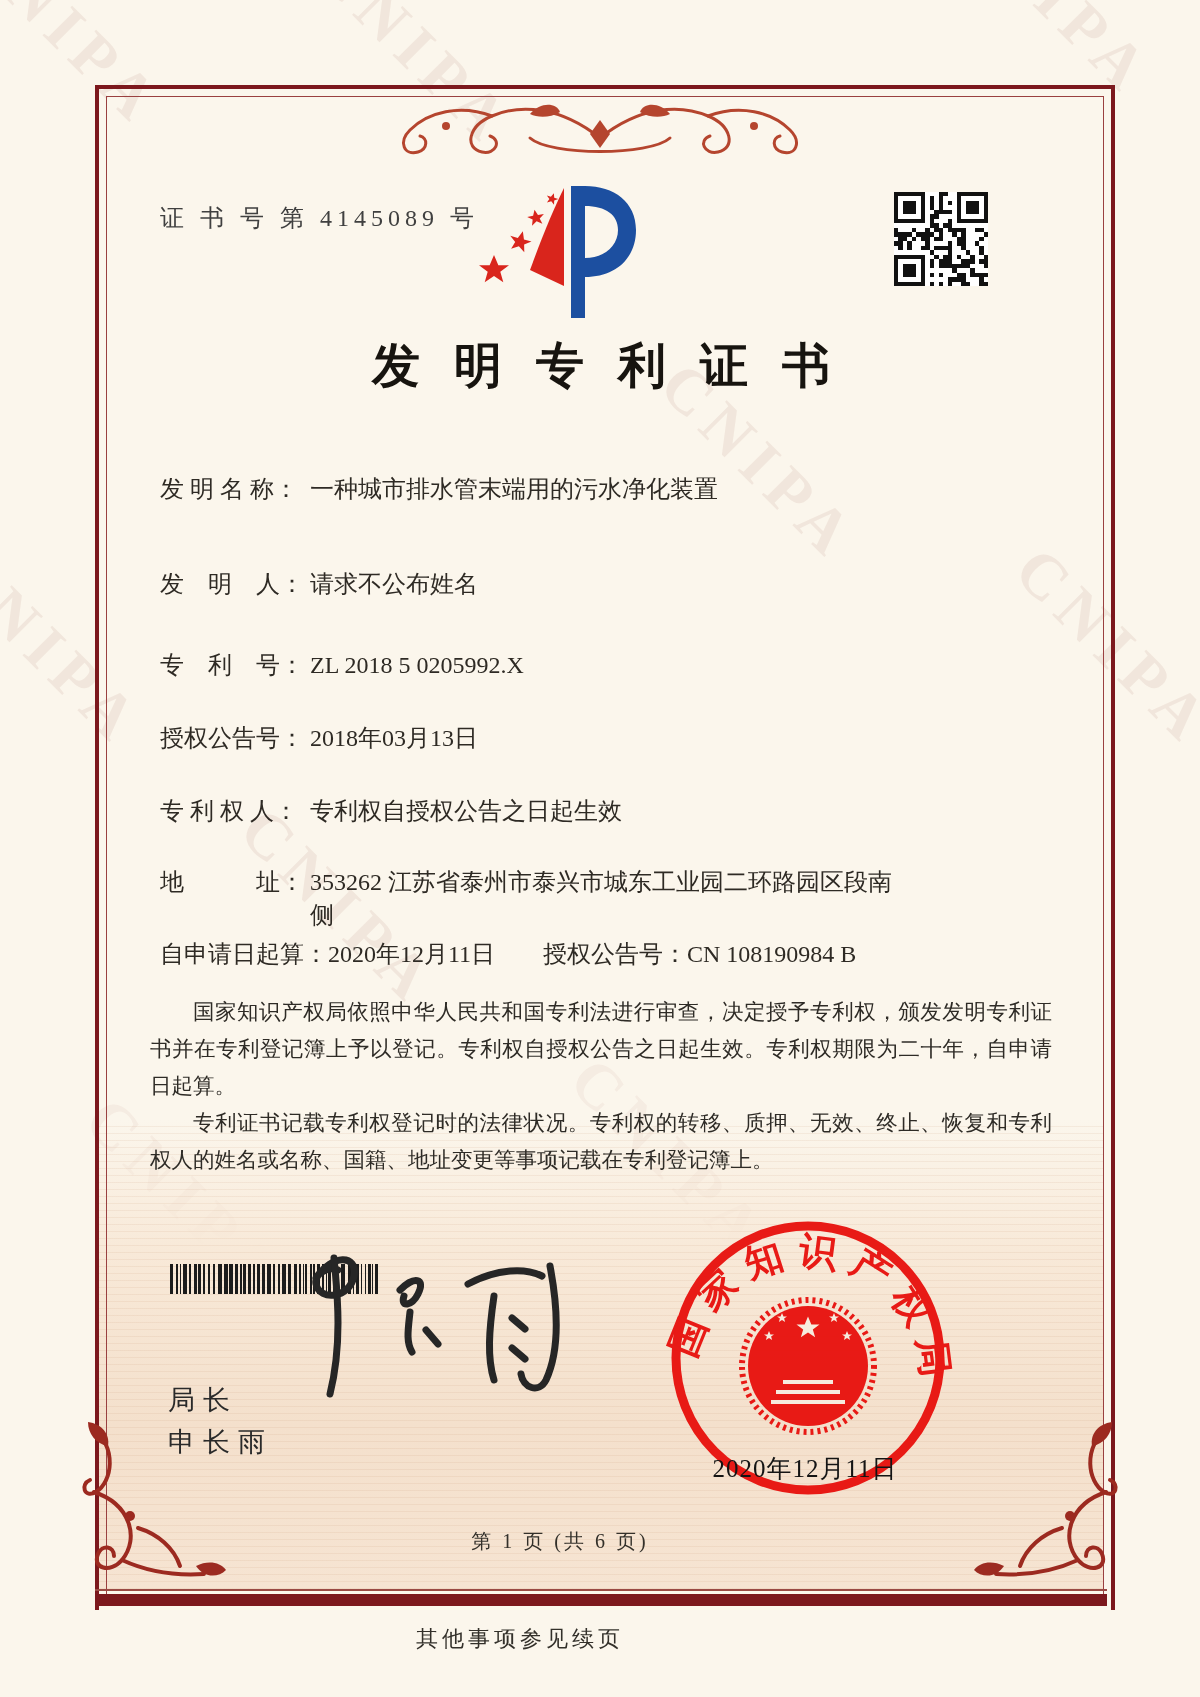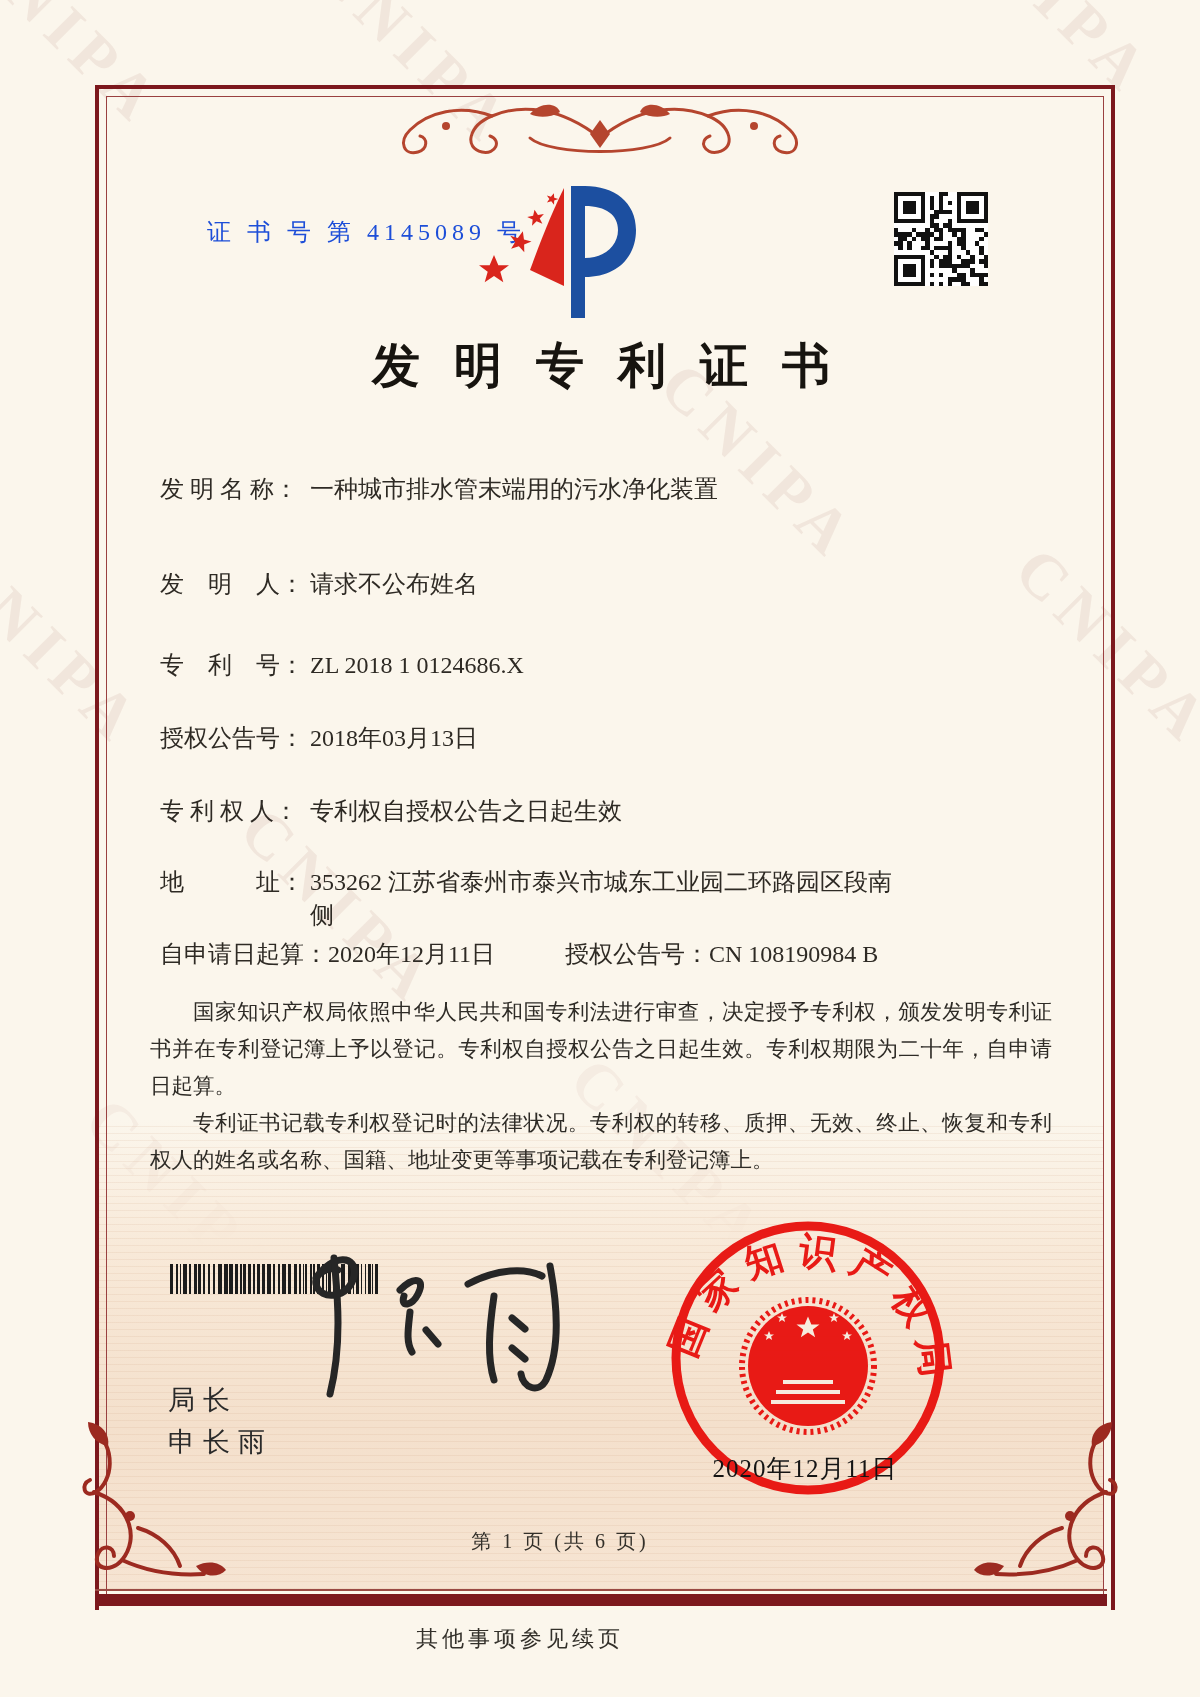--- a/index.html
+++ b/index.html
@@ -20,30 +20,30 @@
          border-top:1px solid #9a4040;border-left:1px solid #9a4040;border-right:1px solid #9a4040;}
   .band-thin{position:absolute;left:95px;top:1589px;width:1012px;height:2px;background:#9a4a44;}
   .band-thick{position:absolute;left:95px;top:1594px;width:1012px;height:12px;background:#7c181d;}
 
   
   .grad{position:absolute;left:99px;top:1120px;width:1004px;height:469px;
         background:linear-gradient(180deg,rgba(247,231,214,0) 0%,#f8e9d8 28%,#f4e0cc 65%,#f6e4d2 100%);}
   .grad:after{content:"";position:absolute;inset:0;
         background:repeating-linear-gradient(0deg,rgba(186,128,88,.10) 0 1px,rgba(186,128,88,0) 1px 7px);}
 
-  .certno{position:absolute;left:160px;top:216px;font-size:24px;letter-spacing:5px;color:#1d4ed8;margin-left:47px;}
+  .certno{position:absolute;left:160px;top:202px;font-size:24px;letter-spacing:5px;color:#404040;}
 
   .title{position:absolute;left:99px;top:334px;width:1004px;text-align:center;
          font-size:48px;font-weight:bold;letter-spacing:34px;text-indent:34px;color:#17140f;}
 
   .row{position:absolute;left:160px;font-size:24px;color:#2e2a24;line-height:33px;white-space:nowrap;}
   .row .lab{display:inline-block;width:150px;vertical-align:top;}
   .row .val{display:inline-block;vertical-align:top;}
   .row .val2{display:block;margin-left:150px;}
-  .grant2{position:absolute;left:405px;top:0;text-align:center;}
+  .grant2{position:absolute;left:383px;top:0;text-align:center;}
 
   .paras{position:absolute;left:150px;top:994px;width:902px;font-size:21.5px;line-height:37px;color:#2e2b26;}
   .paras p{margin:0;text-indent:2em;text-align:justify;}
 
   .barcode{position:absolute;left:170px;top:1264px;width:312px;height:30px;font-size:0;overflow:hidden;}
 
   .dtitle{position:absolute;left:168px;top:1382px;font-family:"Liberation Sans","DejaVu Sans",sans-serif;
           font-size:27px;letter-spacing:8px;color:#2a2a2a;}
   .dname{position:absolute;left:168px;top:1424px;font-family:"Liberation Sans","DejaVu Sans",sans-serif;
           font-size:27px;letter-spacing:8px;color:#2a2a2a;}
@@ -256,21 +256,21 @@
 
 <div class="title">发明专利证书</div>
 
 <div class="row" style="top:473px">
   <span class="lab">发 明 名 称：</span><span class="val">一种城市排水管末端用的污水净化装置</span>
 </div>
 <div class="row" style="top:568px">
   <span class="lab">发　明　人：</span><span class="val">请求不公布姓名</span>
 </div>
 <div class="row" style="top:649px">
-  <span class="lab">专　利　号：</span><span class="val">ZL 2018 1 0124686.X</span>
+  <span class="lab">专　利　号：</span><span class="val">ZL 2018 5 0205992.X</span>
 </div>
 <div class="row" style="top:722px">
   <span class="lab">授权公告号：</span><span class="val">2018年03月13日</span>
 </div>
 <div class="row" style="top:795px">
   <span class="lab">专 利 权 人：</span><span class="val">专利权自授权公告之日起生效</span>
 </div>
 <div class="row" style="top:866px">
   <span class="lab">地　　　址：</span><span class="val">353262 江苏省泰州市泰兴市城东工业园二环路园区段南</span>
   <span class="val2">侧</span>

